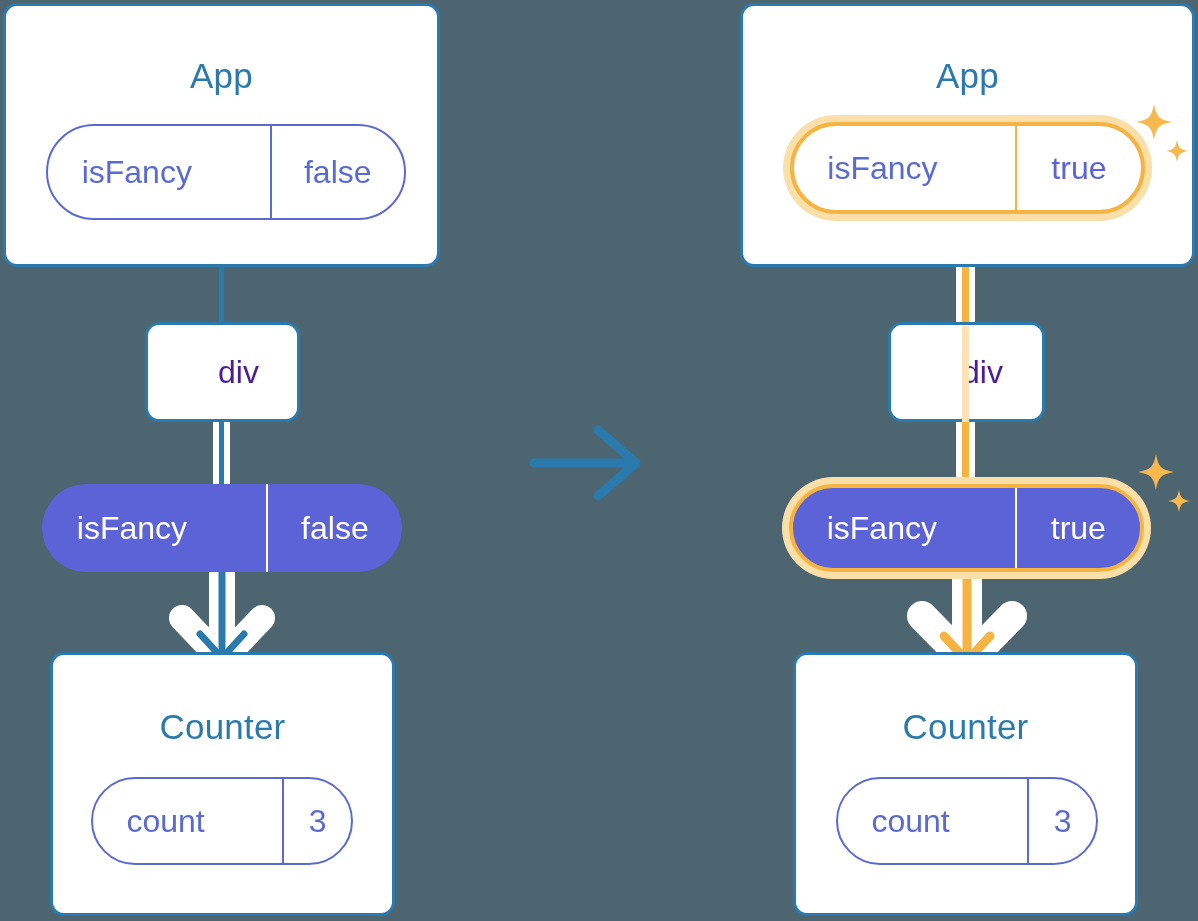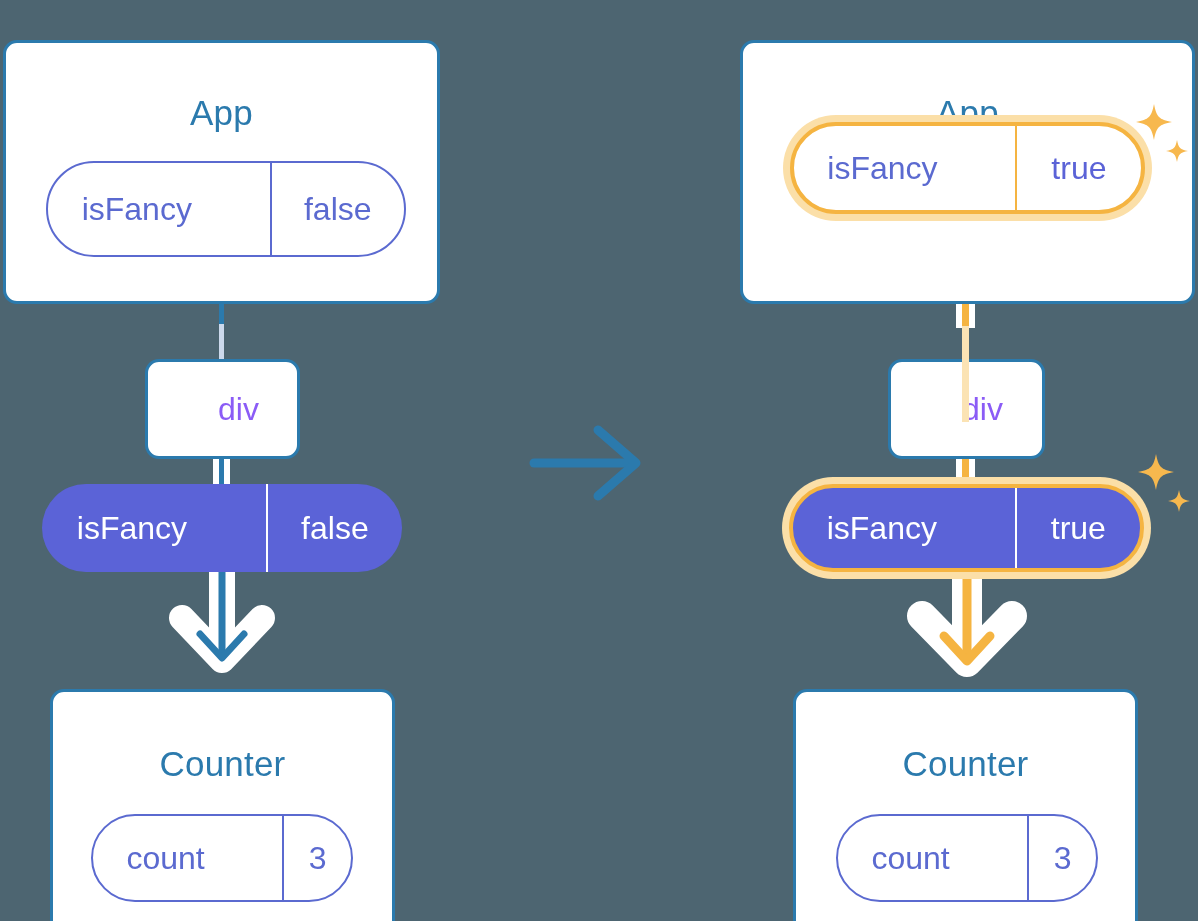--- a/index.html
+++ b/index.html
@@ -11,38 +11,37 @@
   }
   #stage { position: relative; width: 1198px; height: 921px; }
 
   
   .node-box {
     position: absolute;
     background: #ffffff;
     border: 3px solid #2b7aad;
     border-radius: 14px;
     z-index: 6;
-    margin-top: 37px;
   }
   .node-title {
     position: absolute;
     left: 0; right: 0;
     text-align: center;
     color: #2b7aad;
     font-size: 35px;
     font-weight: 400;
     letter-spacing: 0.2px;
     white-space: nowrap;
   }
   .div-label {
     position: absolute;
     left: 0; right: 0; top: 50%;
     transform: translateY(-50%);
     text-align: center;
-    color: #8b5cf6;
+    color: #4c1d95;
     font-size: 32px;
     z-index: 3;
     padding-left: 32px;
   }
 
   
   .pill {
     position: absolute;
     display: flex;
     align-items: stretch;

